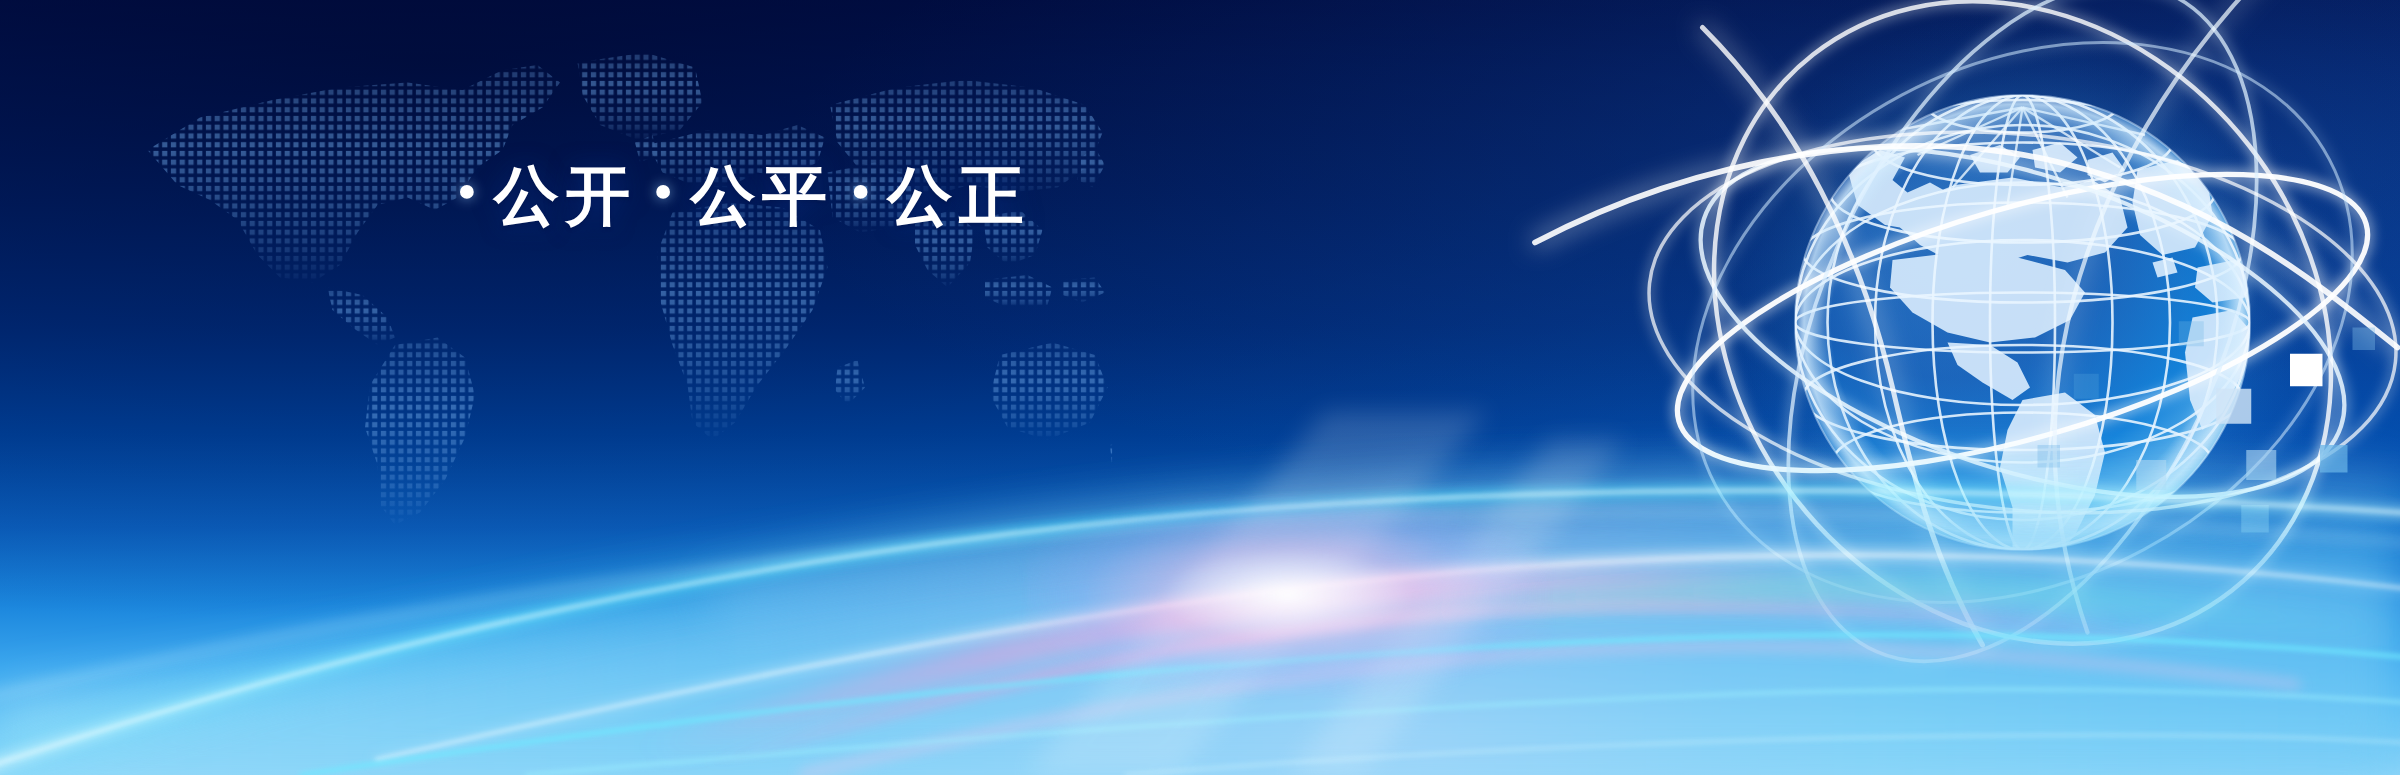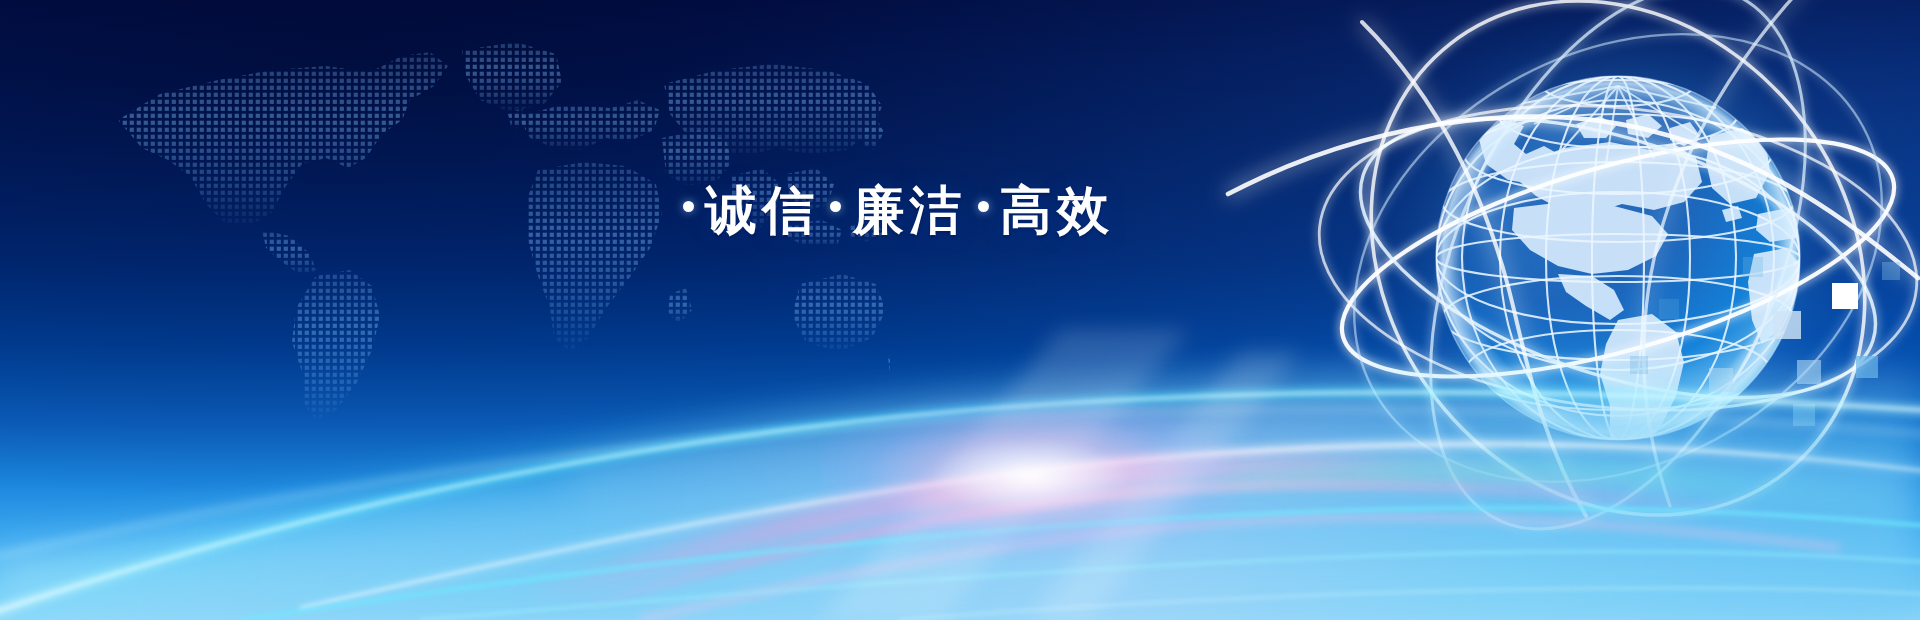--- a/index.html
+++ b/index.html
@@ -398,18 +398,18 @@
       <g opacity="0.16" fill="#ffffff">
         <path d="M1060,330 L1190,330 L940,620 L820,620 Z" filter="url(#bl10)"></path>
         <path d="M1240,352 L1300,352 L1090,620 L1030,620 Z" filter="url(#bl10)"></path>
       </g>
     </svg>
   </div>
 
   <div id="glow-core"></div>
 
   <div id="headline">
-    <div class="line" id="line2">
-      <span class="sep tight"></span><span class="word">诚信</span><span class="sep tight"></span><span class="word">廉洁</span><span class="sep tight"></span><span class="word">高效</span>
+    <div class="line" id="line1">
+      <span class="sep"></span><span class="word">公开</span><span class="sep"></span><span class="word">公平</span><span class="sep"></span><span class="word">公正</span>
     </div>
   </div>
 
 </div>
 
 </body></html>

